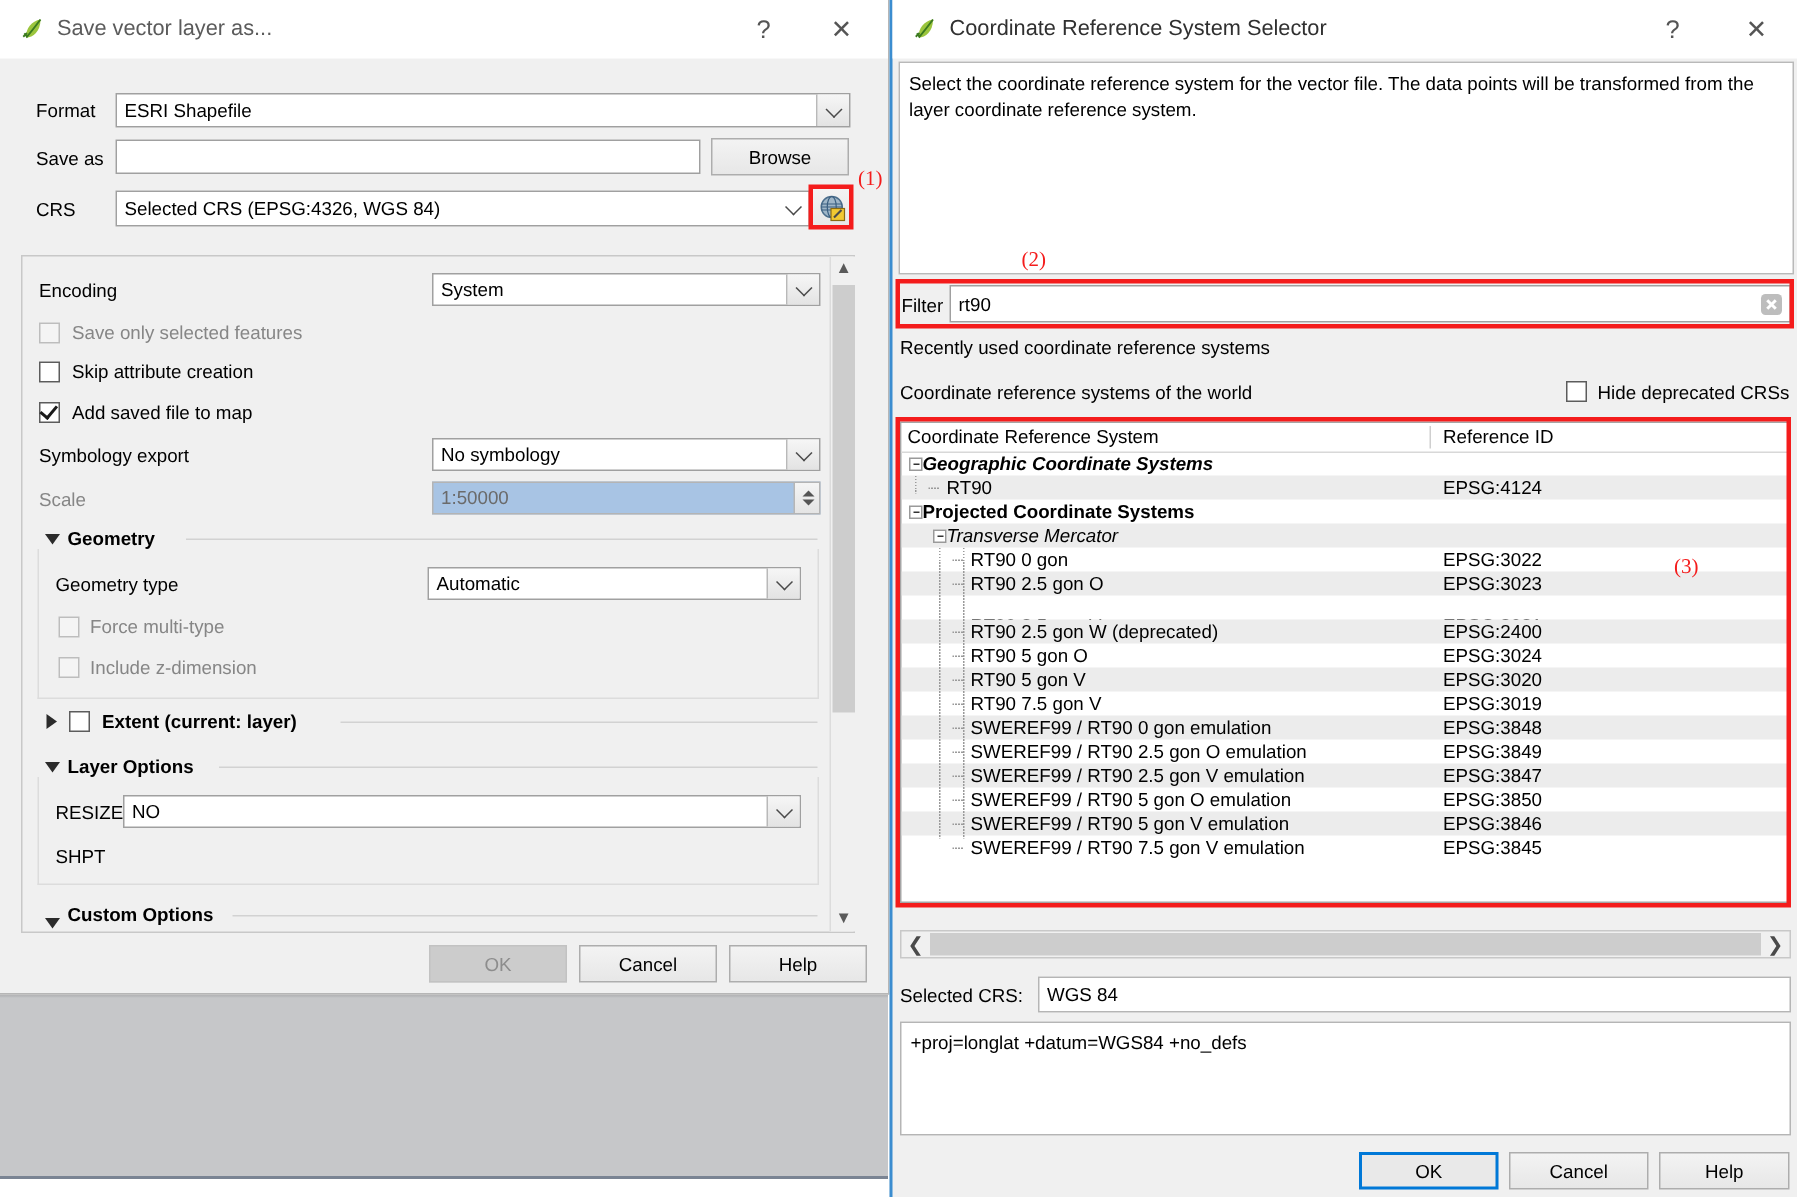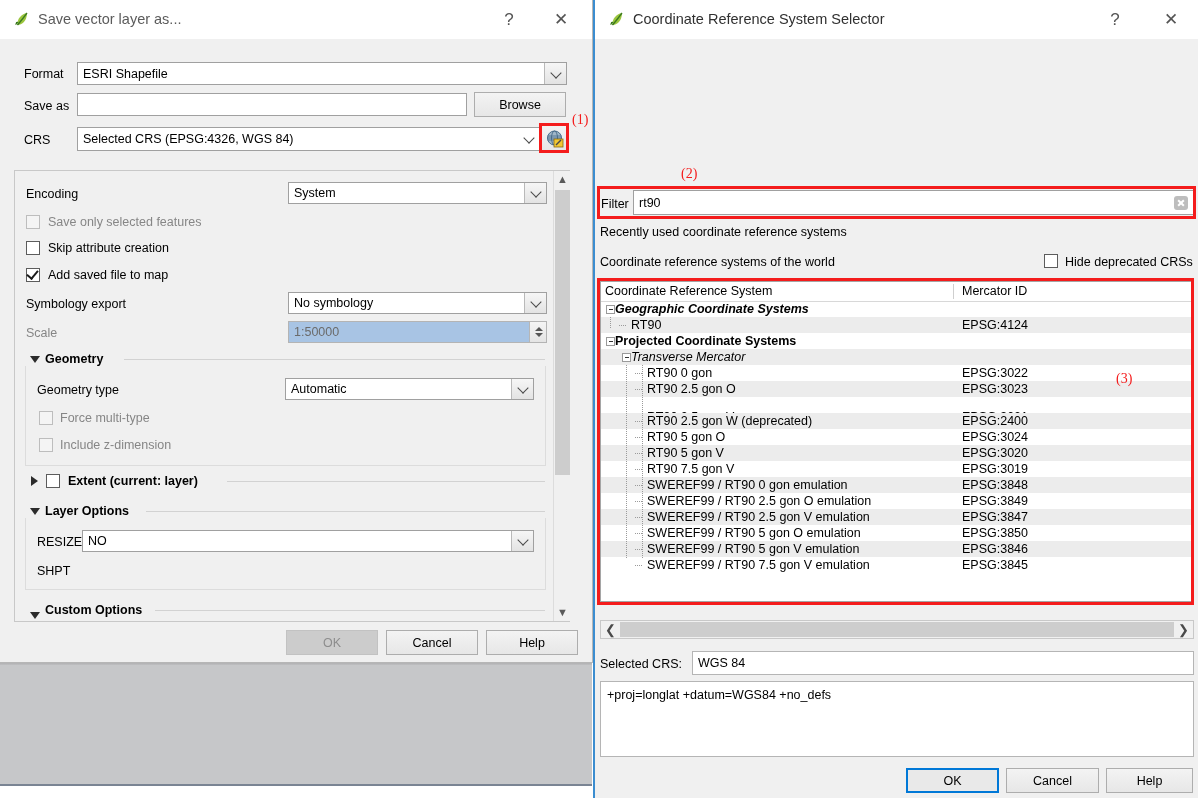--- a/index.html
+++ b/index.html
@@ -264,40 +264,43 @@
     <svg class="qgis-ico" style="left:14px;top:11px;" viewBox="0 0 18 18">
       <path d="M13 2 C7 3 3 8 3.5 14 C8 14 13 10 13 2 Z" fill="#9bc53d"></path>
       <path d="M13 2 C10 6 7 10 3.5 14" stroke="#3b7a1f" stroke-width="1.3" fill="none"></path>
       <path d="M4 11 L1.5 13.5 M2.2 11.2 L4.2 13.4" stroke="#3b7a1f" stroke-width="1.2"></path>
     </svg>
 
     <div class="title-txt" style="left:38px;color:#303030;">Coordinate Reference System Selector</div>
     <div class="tb-btn" style="left:505px;">?</div>
     <div class="tb-btn" style="left:561px;">✕</div>
 
+    <div class="field" style="left:4px;top:41px;width:597px;height:142px;border-color:#b9b9b9;">
+      <div style="position:absolute;left:6px;top:6px;right:6px;line-height:17px;font-size:12.5px;">Select the coordinate reference system for the vector file. The data points will be transformed from the layer coordinate reference system.</div>
+    </div>
     <div class="annot-lbl" style="left:86px;top:166px;">(2)</div>
 
     <div class="lbl" style="left:6px;top:197px;">Filter</div>
     <div class="field" style="left:38px;top:190px;width:561px;height:25px;">
       <div class="val">rt90</div>
       <i class="clear-ico" style="right:5px;top:5px;"></i>
     </div>
     <div class="annot" style="left:2px;top:186px;width:599px;height:33px;"></div>
 
     <div class="lbl" style="left:5px;top:225px;">Recently used coordinate reference systems</div>
 
     <div class="lbl" style="left:5px;top:255px;">Coordinate reference systems of the world</div>
     <div class="cb" style="left:449px;top:254px;"></div>
     <div class="lbl" style="left:470px;top:255px;">Hide deprecated CRSs</div>
 
     <div class="tree" style="left:5px;top:281px;width:594px;height:321px;">
       <div class="tree-head">
         <div class="c1">Coordinate Reference System</div>
         <div class="sep"></div>
-        <div class="c2">Mercator ID</div>
+        <div class="c2">Reference ID</div>
       </div>
       <div id="tree-rows">
           <div class="trow" style="top: 19px;">
             <i class="expander" style="left: 5px;">
               <i class="h"></i>
             </i>
             <span class="nm" style="left: 14px; font-weight: bold; font-style: italic;">Geographic Coordinate Systems</span>
           </div>
           <div class="trow alt" style="top: 35px;">
             <i class="dash" style="left: 18px; top: 8px; width: 7px;"></i>

